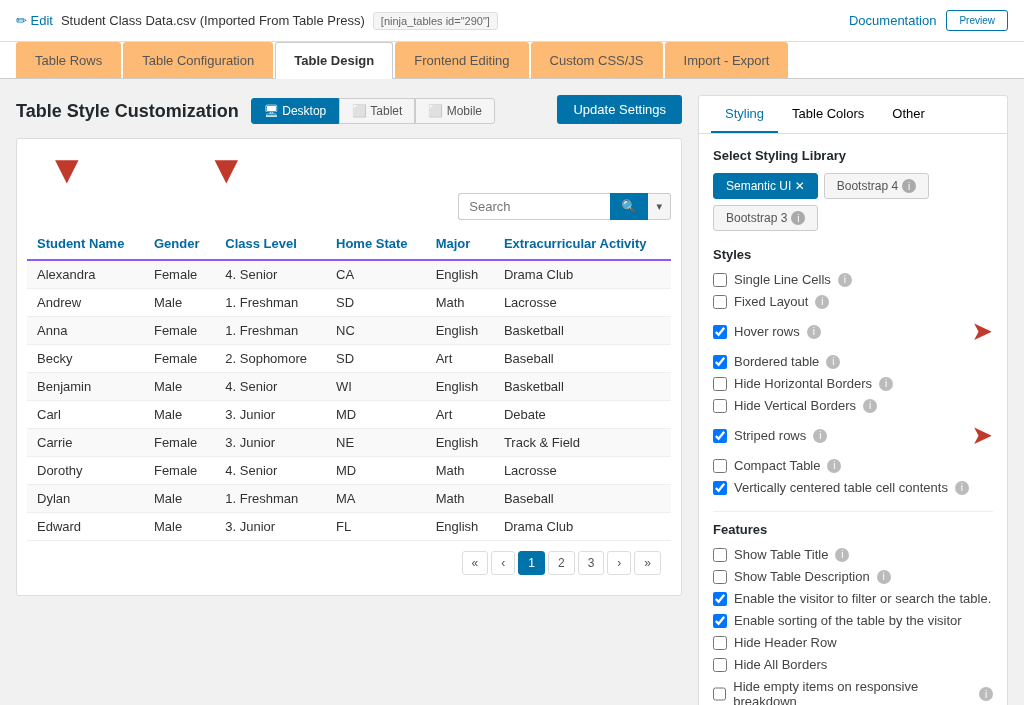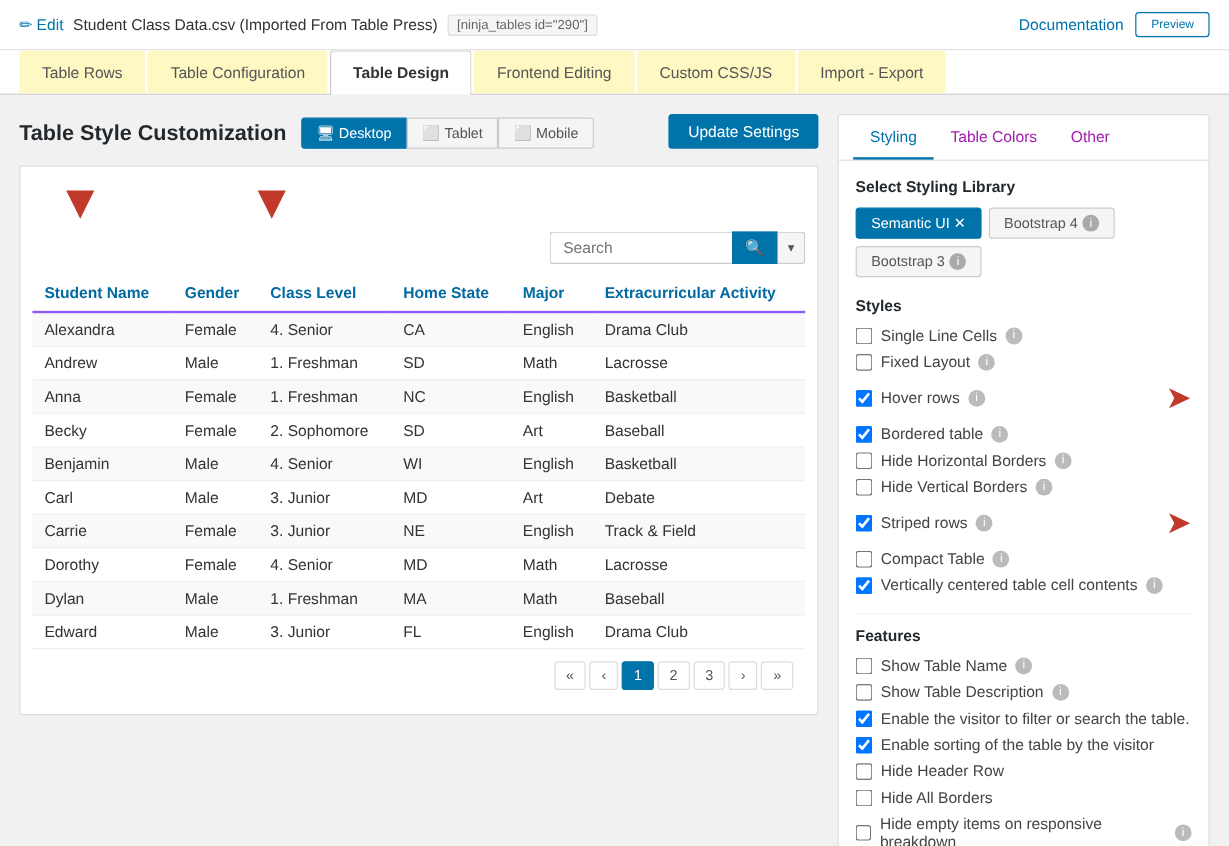--- a/index.html
+++ b/index.html
@@ -30,21 +30,21 @@
       display: flex;
       gap: 0;
     }
     .tab-item {
       padding: 10px 18px;
       font-size: 13px;
       cursor: pointer;
       border: 1px solid transparent;
       border-bottom: none;
       color: #555;
-      background: #fef9c3;
+      background: #fdba74;
       margin-right: 2px;
       border-radius: 3px 3px 0 0;
     }
     .tab-item.active {
       background: #fff;
       border-color: #ccc;
       border-bottom-color: #fff;
       color: #333;
       font-weight: 600;
       margin-bottom: -1px;
@@ -177,21 +177,21 @@
     
     .right-tabs {
       display: flex;
       border-bottom: 1px solid #ddd;
       padding: 0 12px;
     }
     .right-tab {
       padding: 10px 14px;
       font-size: 13px;
       cursor: pointer;
-      color: #a21caf;
+      color: #000000;
       border-bottom: 2px solid transparent;
     }
     .right-tab.active { color: #0073aa; border-bottom-color: #0073aa; font-weight: 500; }
 
     
     .right-content { padding: 14px; }
 
     
     .section-title { font-size: 13px; font-weight: 700; color: #23282d; margin-bottom: 10px; }
     .library-btns { display: flex; gap: 6px; margin-bottom: 16px; flex-wrap: wrap; }
@@ -472,21 +472,21 @@
         </div>
       </div>
 
       <hr class="divider">
 
       <div class="features-section">
         <div class="section-title">Features</div>
 
         <div class="checkbox-row">
           <input type="checkbox" style="">
-          <label>Show Table Name</label>
+          <label>Show Table Title</label>
           <span class="info-dot">i</span>
         </div>
         <div class="checkbox-row">
           <input type="checkbox" style="">
           <label>Show Table Description</label>
           <span class="info-dot">i</span>
         </div>
         <div class="checkbox-row">
           <input type="checkbox" checked="" style="">
           <label>Enable the visitor to filter or search the table.</label>

